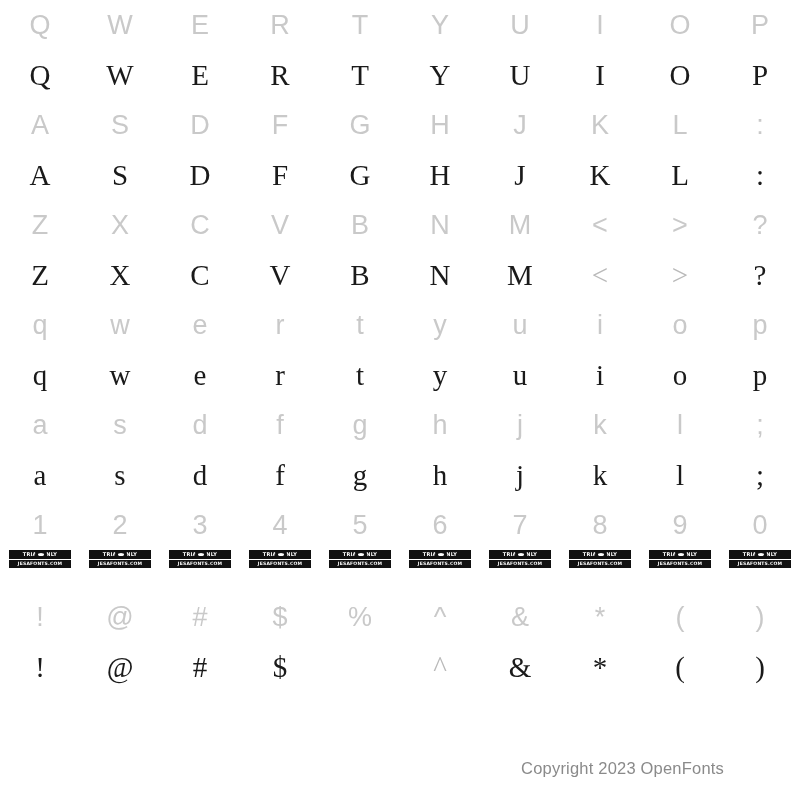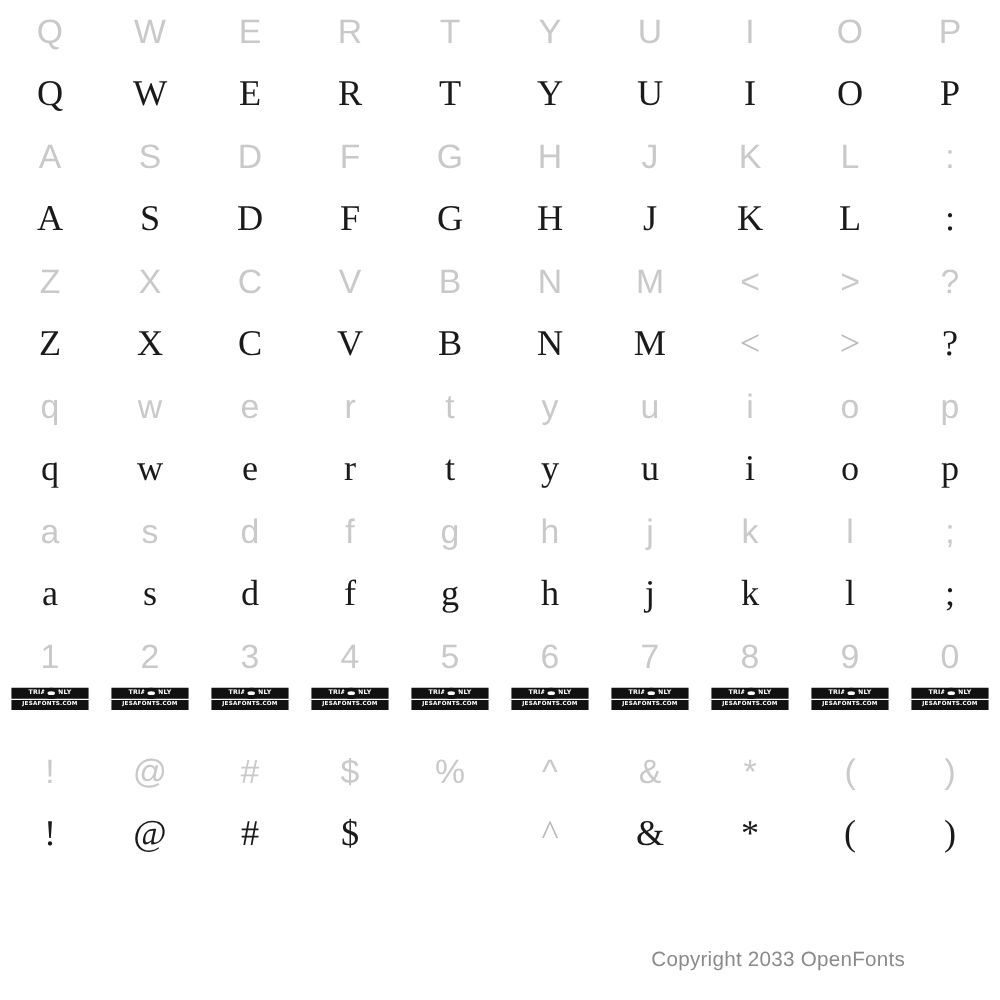--- a/index.html
+++ b/index.html
@@ -207,14 +207,14 @@
         </div><div class="cell">
           <div class="stamp">
             <div class="bar1">TRIAL ONLY</div>
             <div class="swirl"></div>
             <div class="bar2">JESAFONTS.COM</div>
           </div>
         </div></div>
       <div class="row row-ref"><div class="cell">!</div><div class="cell">@</div><div class="cell">#</div><div class="cell">$</div><div class="cell">%</div><div class="cell">^</div><div class="cell">&amp;</div><div class="cell">*</div><div class="cell">(</div><div class="cell">)</div></div>
       <div class="row row-sample"><div class="cell">!</div><div class="cell">@</div><div class="cell">#</div><div class="cell">$</div><div class="cell blank"></div><div class="cell faint">^</div><div class="cell">&amp;</div><div class="cell">*</div><div class="cell">(</div><div class="cell">)</div></div>
     </div>
-  <div class="footer">Copyright 2033 OpenFonts</div>
+  <div class="footer">Copyright 2023 OpenFonts</div>
 </div>
 
 </body></html>

